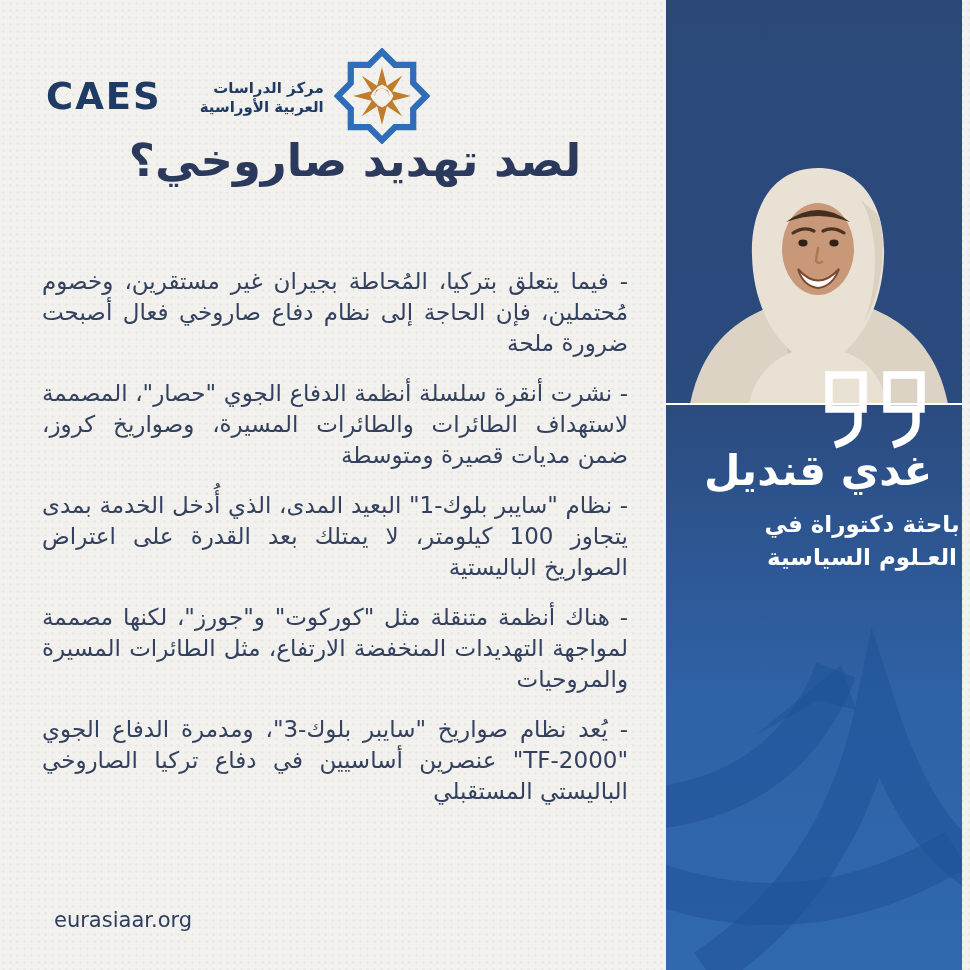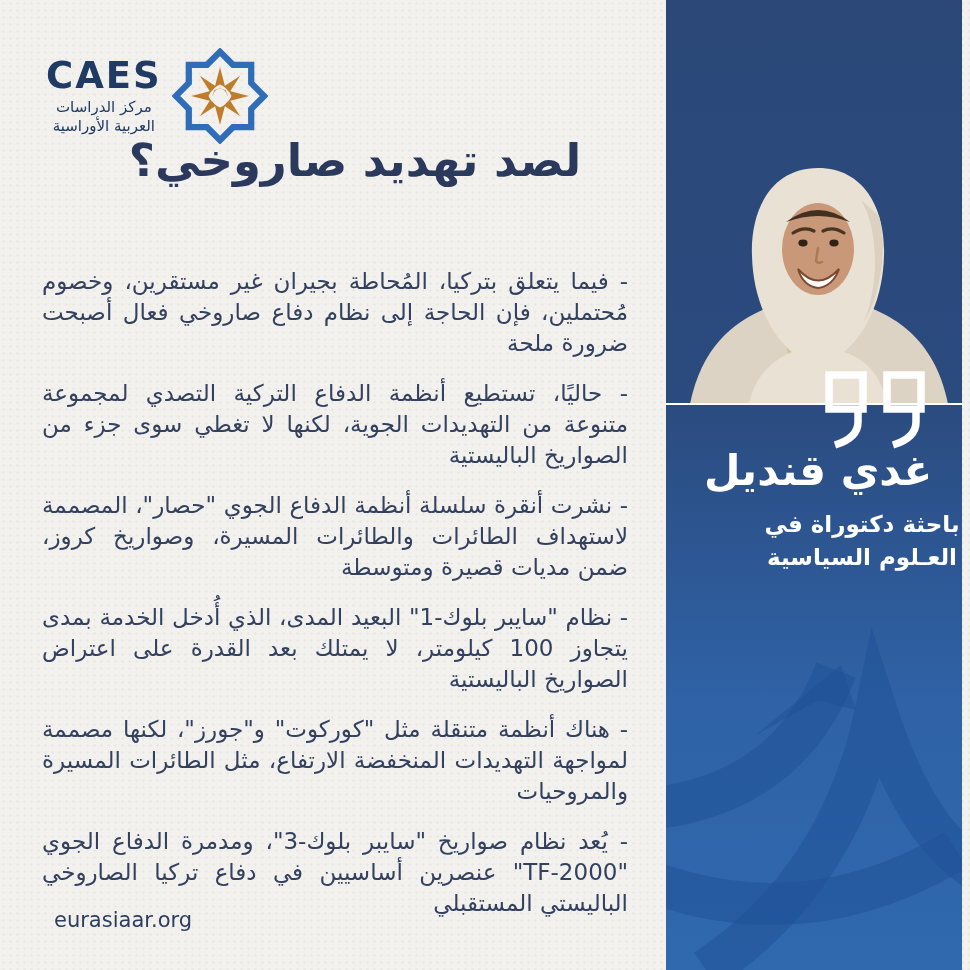--- a/index.html
+++ b/index.html
@@ -14,29 +14,30 @@
     background-color:#f2f1ee;
     background-image:radial-gradient(rgba(110,110,100,0.07) 1px, transparent 1.3px);
     background-size:7px 7px;
   }
   
   .brand{
     position:absolute;top:48px;left:46px;
     display:flex;align-items:center;gap:10px;
   }
   .brand-text{
-    display:flex;flex-direction:column;align-items:center;
+    display:flex;flex-direction:row;align-items:center;
     color:#1f3a63;
   }
   .brand-acronym{
     font-size:37px;font-weight:bold;letter-spacing:2px;line-height:1;
   }
   .brand-org{
-    font-size:15px;font-weight:normal;line-height:1.25;text-align:center;direction:rtl;
+    font-size:15px;font-weight:bold;line-height:1.25;text-align:right;direction:rtl;
     margin-top:4px;
+    margin-left:38px;
   }
   .brand-star{width:96px;height:96px;}
   .main-title{
     position:absolute;top:131px;left:80px;width:550px;
     text-align:center;direction:rtl;
   }
   .main-title .t1{
     color:#c5832f;font-size:34px;font-weight:bold;line-height:1.25;
   }
   .main-title .t2{
@@ -110,21 +111,20 @@
       <circle cx="50" cy="50" r="7.5" fill="#f2f1ee"></circle>
     </svg>
   </div>
 
   <div class="main-title">
     <div class="t2">لصد تهديد صاروخي؟</div>
   </div>
 
   <div class="article">
     <p>- فيما يتعلق بتركيا، المُحاطة بجيران غير مستقرين، وخصوم مُحتملين، فإن الحاجة إلى نظام دفاع صاروخي فعال أصبحت ضرورة ملحة</p>
-    <p>- حاليًا، تستطيع أنظمة الدفاع التركية التصدي لمجموعة متنوعة من التهديدات الجوية، لكنها لا تغطي سوى جزء من الصواريخ الباليستية</p>
     <p>- نشرت أنقرة سلسلة أنظمة الدفاع الجوي "حصار"، المصممة لاستهداف الطائرات والطائرات المسيرة، وصواريخ كروز، ضمن مديات قصيرة ومتوسطة</p>
     <p>- نظام "سايبر بلوك-1" البعيد المدى، الذي أُدخل الخدمة بمدى يتجاوز 100 كيلومتر، لا يمتلك بعد القدرة على اعتراض الصواريخ الباليستية</p>
     <p>- هناك أنظمة متنقلة مثل "كوركوت" و"جورز"، لكنها مصممة لمواجهة التهديدات المنخفضة الارتفاع، مثل الطائرات المسيرة والمروحيات</p>
     <p>- يُعد نظام صواريخ "سايبر بلوك-3"، ومدمرة الدفاع الجوي "TF-2000" عنصرين أساسيين في دفاع تركيا الصاروخي الباليستي المستقبلي</p>
   </div>
 
   <div class="site-url">eurasiaar.org</div>
 
   <div class="panel">
 

